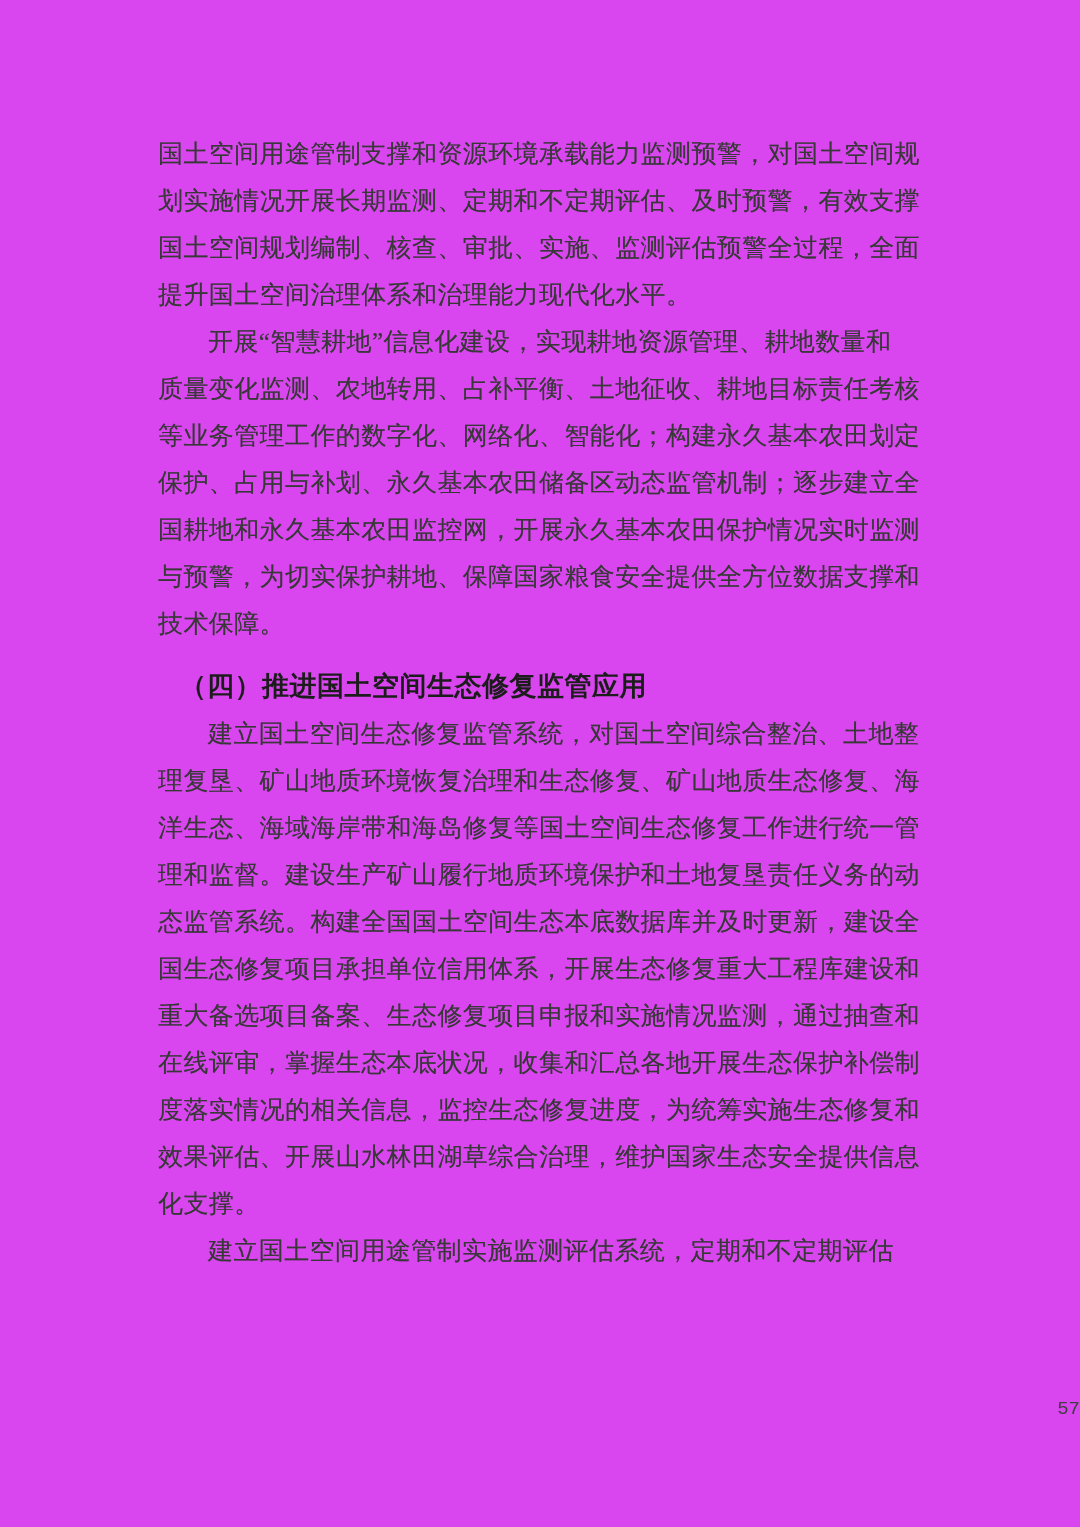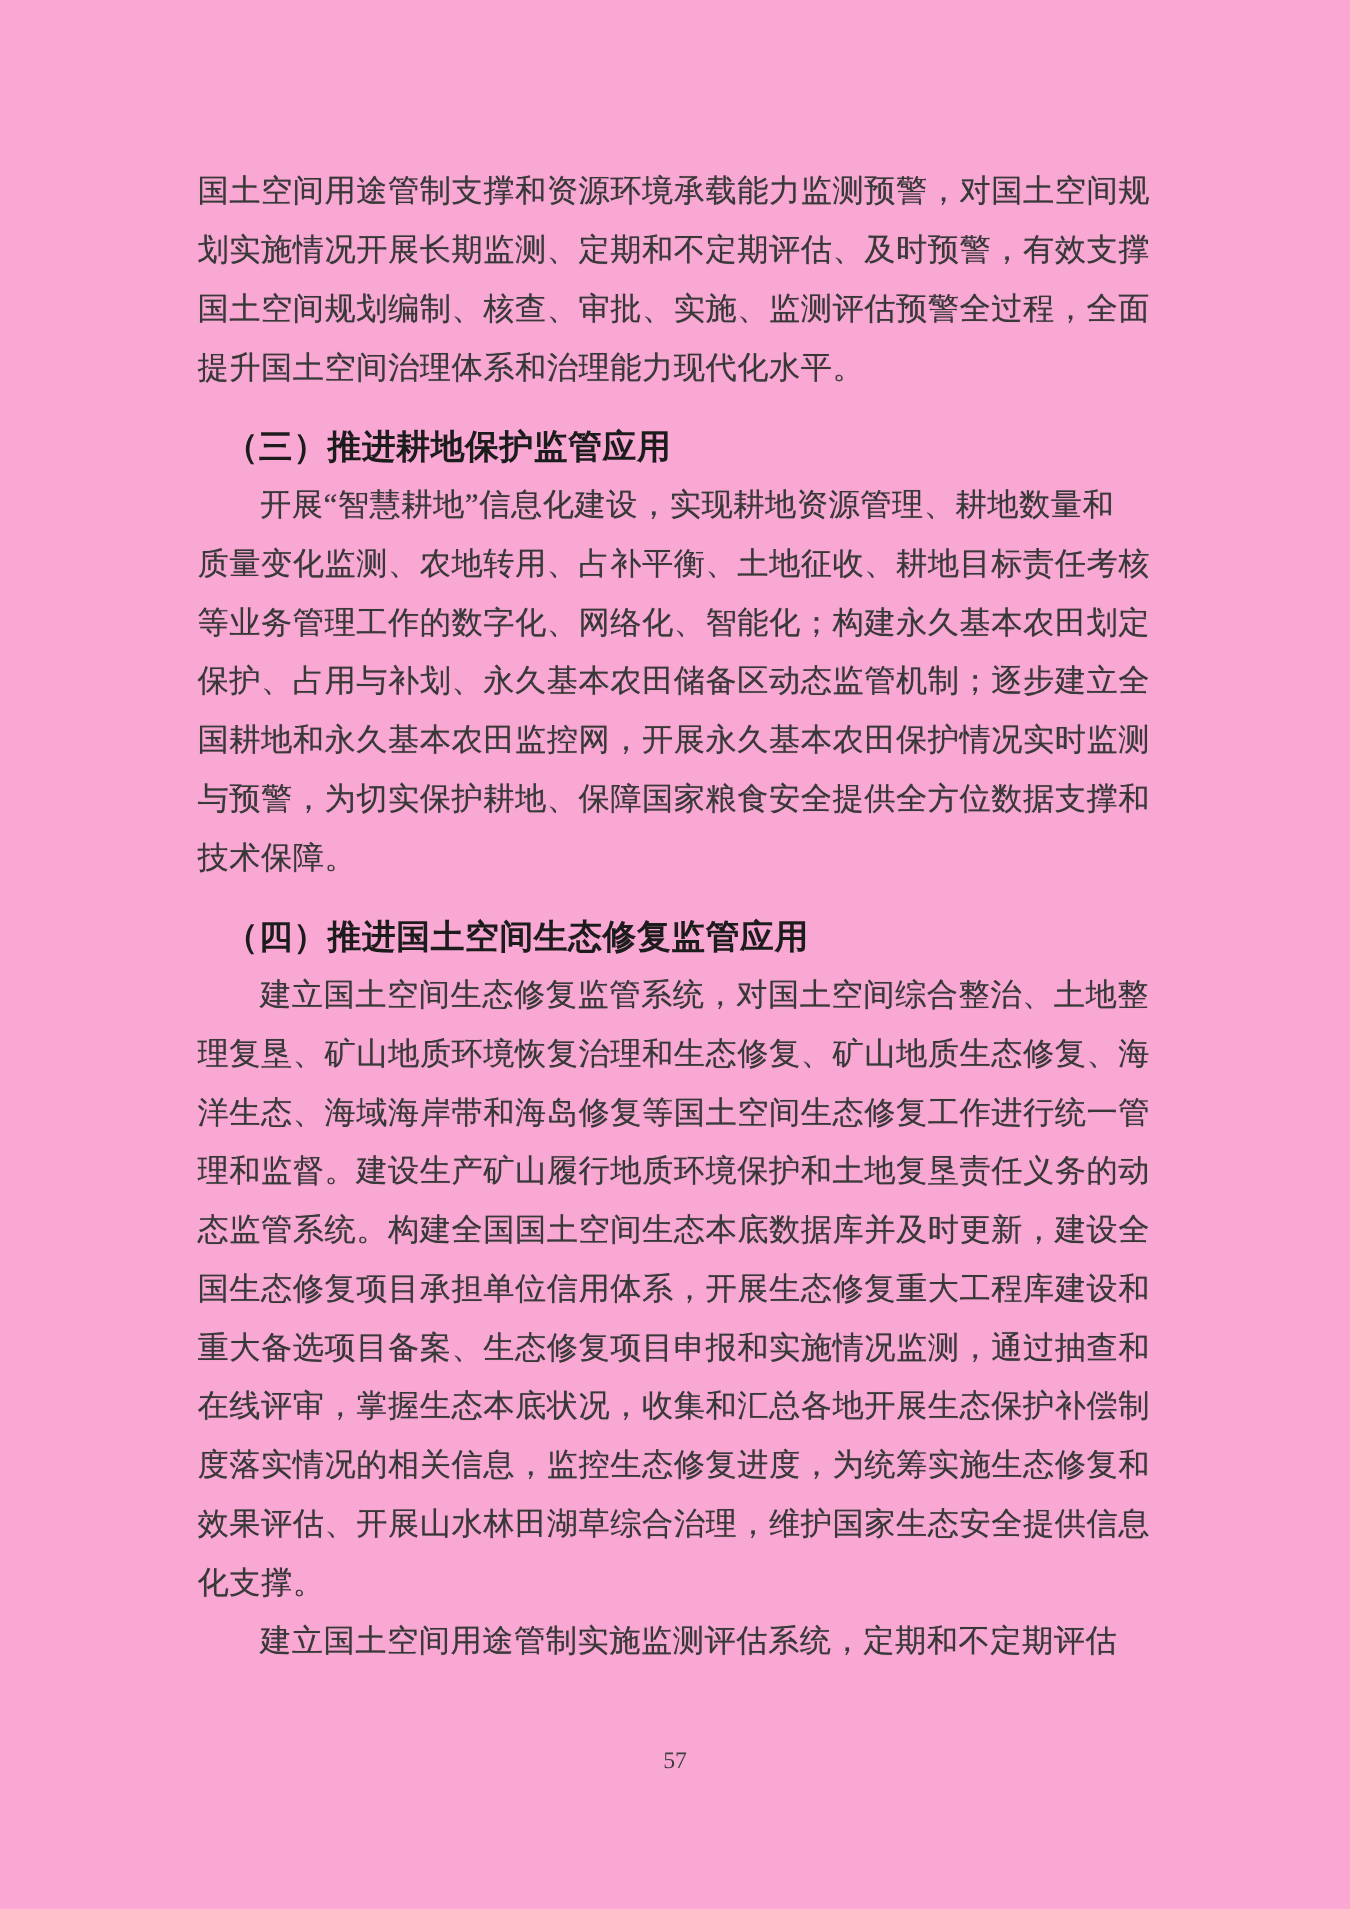--- a/index.html
+++ b/index.html
@@ -4,21 +4,21 @@
 <style>
   html, body {
     margin: 0;
     padding: 0;
     background: #ffffff;
   }
   .page {
     position: relative;
     width: 1080px;
     height: 1527px;
-    background: #f9a8d4;
+    background: #d946ef;
     overflow: hidden;
     font-family: "Liberation Serif", serif;
   }
   .content {
     position: absolute;
     left: 158px;
     top: 130px;
     width: 762px;
   }
   .para {
@@ -43,37 +43,36 @@
     letter-spacing: 0.5px;
     color: #1c1c1c;
     text-indent: 0.8em;
     white-space: pre-line;
   }
   .page-number {
     position: absolute;
     top: 1398px;
     left: 0;
     width: 100%;
-    text-align: center;
+    text-align: right;
     font-size: 19px;
     color: #3f3f3f;
-    font-family: Liberation Serif, serif;
+    font-family: Liberation Mono, monospace;
   }
 </style>
 </head>
 <body>
 
 <div class="page">
   <div class="content">
     <p class="para">国土空间用途管制支撑和资源环境承载能力监测预警，对国土空间规
 划实施情况开展长期监测、定期和不定期评估、及时预警，有效支撑
 国土空间规划编制、核查、审批、实施、监测评估预警全过程，全面
 提升国土空间治理体系和治理能力现代化水平。</p>
 
-    <h3 class="heading">（三）推进耕地保护监管应用</h3>
 
     <p class="para para-indent">开展“智慧耕地”信息化建设，实现耕地资源管理、耕地数量和
 质量变化监测、农地转用、占补平衡、土地征收、耕地目标责任考核
 等业务管理工作的数字化、网络化、智能化；构建永久基本农田划定
 保护、占用与补划、永久基本农田储备区动态监管机制；逐步建立全
 国耕地和永久基本农田监控网，开展永久基本农田保护情况实时监测
 与预警，为切实保护耕地、保障国家粮食安全提供全方位数据支撑和
 技术保障。</p>
 
     <h3 class="heading">（四）推进国土空间生态修复监管应用</h3>

